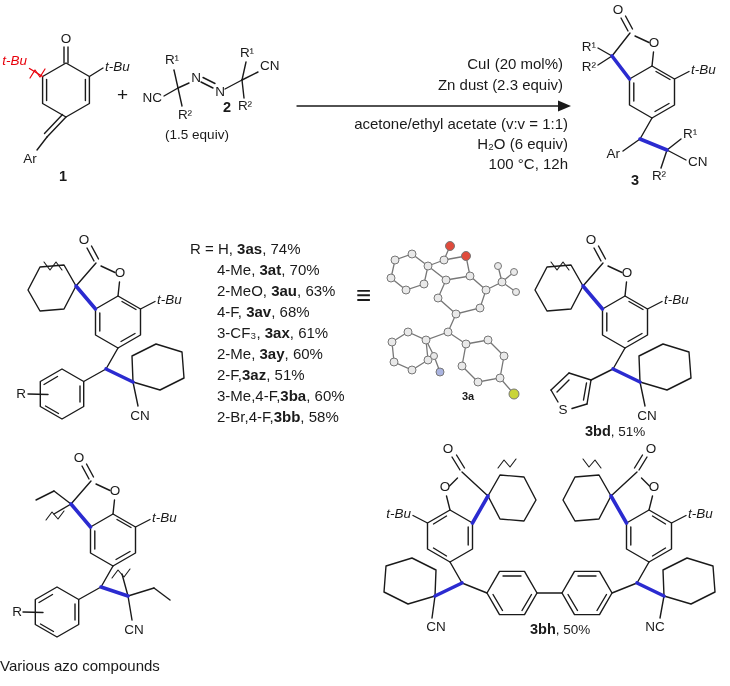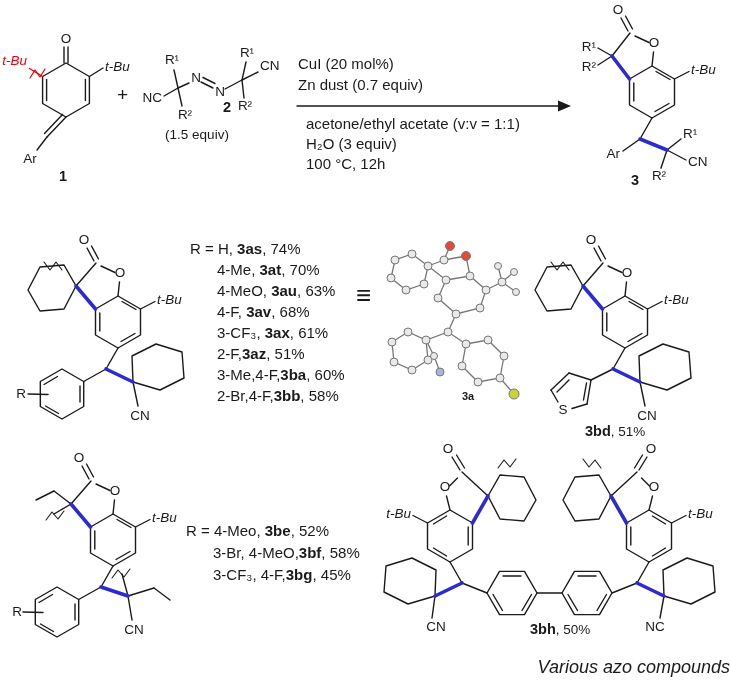--- a/index.html
+++ b/index.html
@@ -10,26 +10,26 @@
   svg { overflow:visible; }
   svg text { font-family:"Liberation Sans",sans-serif; font-size:13.5px; fill:#1a1a1a; }
   .bond { stroke:#1a1a1a; stroke-width:1.4; fill:none; stroke-linecap:round; stroke-linejoin:round; }
   .bblue { stroke:var(--bond_blue); stroke-width:3.6; fill:none; stroke-linecap:round; }
   .redln { stroke:var(--highlight_red); }
   .redtext { fill:var(--highlight_red); }
   .it { font-style:italic; }
   .cmp { font-weight:bold; font-size:14.5px; }
   .plus { font-size:19px; }
   .equiv-sym { font-size:26px; }
-  .cond { font-size:15px; text-align:left; line-height:21px; }
+  .cond { font-size:15px; text-align:right; line-height:21px; }
   .cond.below { line-height:20px; }
   .series { font-size:15px; line-height:21px; white-space:nowrap; }
   .series .row.indent { padding-left:27px; }
   .series b { font-weight:bold;text-align:center; }
-  .footer { font-size:18px; text-align:right;font-style:italic; }
+  .footer { font-size:15px; text-align:left; }
   .xbond { stroke:#777; stroke-width:1.3; fill:none; }
   .xatom { fill:var(--xray_carbon); stroke:#777; stroke-width:1; }
   .xo { fill:var(--xray_oxygen); }
   .xf { fill:var(--xray_fluorine); }
   .xn { fill:#aab4e0; }
   .xlabel { font-size:11px; font-weight:bold; }
 </style>
 </head>
 <body>
 
@@ -80,29 +80,29 @@
     <text x="84" y="56" text-anchor="middle">N</text>
     <text x="111" y="17" text-anchor="middle">R¹</text>
     <text x="124" y="30">CN</text>
     <text x="109" y="70" text-anchor="middle">R²</text>
     <text class="cmp" x="87" y="72">2</text>
     <text x="61" y="99" text-anchor="middle">(1.5 equiv)</text>
   </svg>
 
   <div class="abs cond" style="left:298px;top:53px;width:265px">
     <div>CuI (20 mol%)</div>
-    <div>Zn dust (0.7 equiv)</div>
+    <div>Zn dust (2.3 equiv)</div>
   </div>
   <svg class="abs" style="left:295px;top:97px" width="278" height="18" viewBox="0 0 278 18">
     <line class="bond" x1="2" y1="9" x2="264" y2="9"></line>
     <polygon points="263,3.5 276,9 263,14.5" fill="#1a1a1a"></polygon>
   </svg>
-  <div class="abs cond below" style="left:306px;top:114px;width:275px">
+  <div class="abs cond below" style="left:293px;top:114px;width:275px">
     <div>acetone/ethyl acetate (v:v = 1:1)</div>
-    <div>H₂O (3 equiv)</div>
+    <div>H₂O (6 equiv)</div>
     <div>100 °C, 12h</div>
   </div>
 
   <svg class="abs" style="left:562px;top:5px" width="168" height="192" viewBox="0 0 168 192">
     <g class="bond">
       <path d="M90,61 L112.5,74 L112.5,100 L90,113 L67.5,100 L67.5,74 Z"></path>
       <line x1="94" y1="66.5" x2="108" y2="74.5"></line>
       <line x1="107" y1="98.5" x2="93" y2="106.5"></line>
       <line x1="71.8" y1="96" x2="71.8" y2="78"></line>
       <line x1="90" y1="61" x2="91.5" y2="47"></line>
@@ -162,23 +162,24 @@
     <text x="112" y="43" text-anchor="middle">O</text>
     <text x="76" y="10" text-anchor="middle">O</text>
     <text class="it" x="149" y="70">t-Bu</text>
     <text x="13" y="164" text-anchor="middle">R</text>
     <text x="132" y="186" text-anchor="middle">CN</text>
   </svg>
 
   <div class="abs series" style="left:190px;top:238px;width:180px">
     <div class="row"><span>R = H, </span><b>3as</b><span>, 74%</span></div>
     <div class="row indent"><span>4-Me, </span><b>3at</b><span>, 70%</span></div>
-    <div class="row indent"><span>4-MeO, </span><b>3au</b><span>, 63%</span></div>
+    <div class="row indent"><span>2-MeO, </span><b>3au</b><span>, 63%</span></div>
     <div class="row indent"><span>4-F, </span><b>3av</b><span>, 68%</span></div>
     <div class="row indent"><span>3-CF₃, </span><b>3ax</b><span>, 61%</span></div>
+    <div class="row indent"><span>2-Me, </span><b>3ay</b><span>, 60%</span></div>
     <div class="row indent"><span>2-F,</span><b>3az</b><span>, 51%</span></div>
     <div class="row indent"><span>3-Me,4-F,</span><b>3ba</b><span>, 60%</span></div>
     <div class="row indent"><span>2-Br,4-F,</span><b>3bb</b><span>, 58%</span></div>
   </div>
 
   <span class="abs equiv-sym" style="left:356px;top:280px">≡</span>
 
   <svg class="abs" style="left:380px;top:232px" width="148" height="212" viewBox="0 0 148 212">
     <g class="xbond">
       <path d="M70,14 L64,28 L86,24 L90,44 M64,28 L86,24 M64,28 L48,34"></path>
@@ -296,25 +297,20 @@
     </g>
     <line class="bblue" x1="63" y1="54" x2="82.5" y2="77"></line>
     <line class="bblue" x1="93" y1="137" x2="120" y2="146"></line>
     <text x="107" y="45" text-anchor="middle">O</text>
     <text x="71" y="12" text-anchor="middle">O</text>
     <text class="it" x="144" y="72">t-Bu</text>
     <text x="9" y="166" text-anchor="middle">R</text>
     <text x="126" y="184" text-anchor="middle">CN</text>
   </svg>
 
-  <div class="abs series" style="left:186px;top:520px;width:195px;line-height:22px">
-    <div class="row"><span>R = 4-Meo, </span><b>3be</b><span>, 52%</span></div>
-    <div class="row indent"><span>3-Br, 4-MeO,</span><b>3bf</b><span>, 58%</span></div>
-    <div class="row indent"><span>3-CF₃, 4-F,</span><b>3bg</b><span>, 45%</span></div>
-  </div>
 
   <svg class="abs" style="left:352px;top:438px" width="378" height="215" viewBox="0 0 378 215">
     <g class="bond">
       <path d="M98,72 L120.5,85 L120.5,111 L98,124 L75.5,111 L75.5,85 Z"></path>
       <line x1="94.5" y1="78" x2="81.5" y2="86"></line>
       <line x1="81.5" y1="110" x2="94.5" y2="118"></line>
       <line x1="116.2" y1="89" x2="116.2" y2="107"></line>
       <line x1="98" y1="72" x2="94.5" y2="58"></line>
       <line x1="97.5" y1="48" x2="105.5" y2="40"></line>
       <line x1="110" y1="34" x2="136" y2="58"></line>

